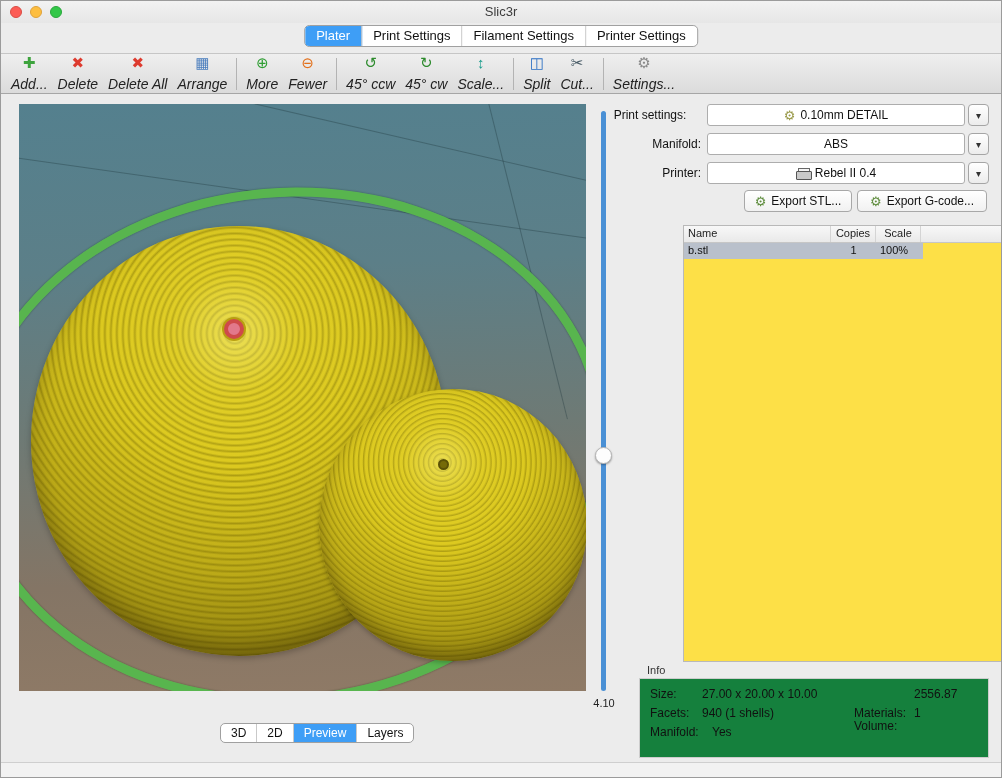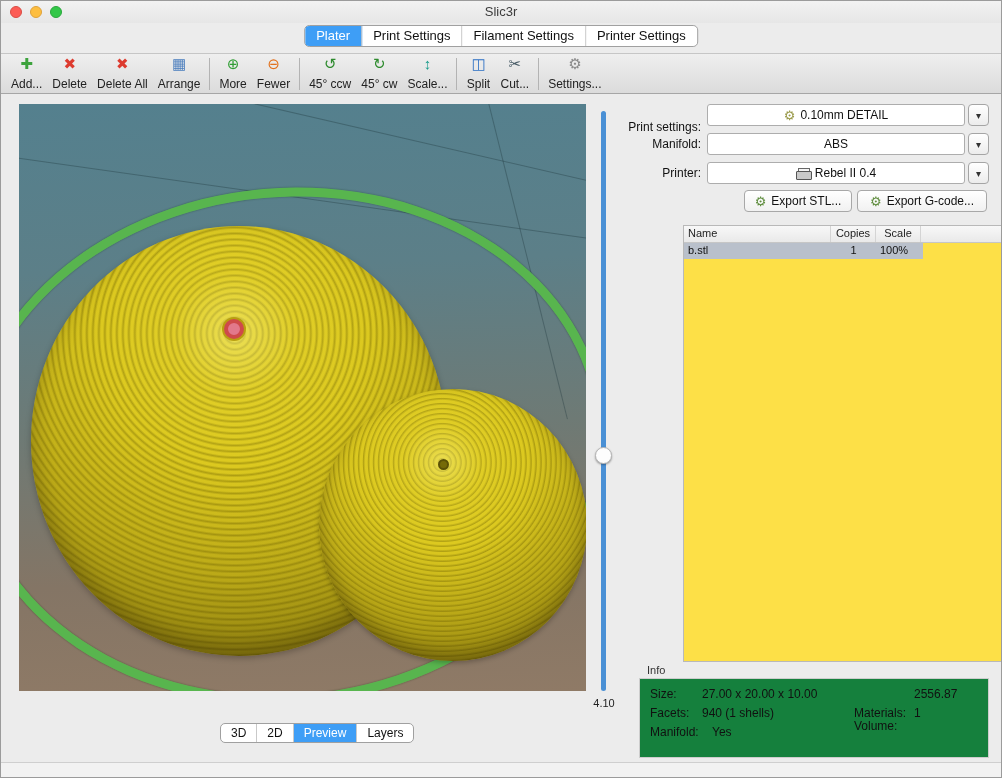--- a/index.html
+++ b/index.html
@@ -22,21 +22,21 @@
   .seg:last-child{border-right:none;}
   .seg.active{background:#3e9ef6;color:#fff;}
   .main-tabs{position:absolute;top:24px;left:50%;transform:translateX(-50%);}
   .view-tabs{position:absolute;left:219px;top:722px;height:20px;}
   .view-tabs .seg{font-size:12px;line-height:18px;padding:0 10px;}
 
   
   .toolbar{position:absolute;top:52px;left:0;width:100%;height:41px;background:linear-gradient(#efefef,#dbdbdb);border-top:1px solid #c6c6c6;border-bottom:1px solid #a6a6a6;display:flex;align-items:center;padding:0 5px;}
   .tb-btn{display:flex;flex-direction:column;align-items:center;justify-content:center;padding:0 5px;height:38px;min-width:34px;}
   .tb-icon{font-size:15px;line-height:16px;height:16px;}
-  .tb-label{font-size:12px;color:#222;margin-top:5px;white-space:nowrap;}
+  .tb-label{font-size:14px;color:#222;margin-top:5px;white-space:nowrap;font-style:italic;}
   .tb-sep{width:1px;height:32px;background:#b3b3b3;margin:0 4px;}
   .ic-add{color:#3da33d}.ic-del{color:#dd3b2f}.ic-arr{color:#4a7dbd}.ic-more{color:#2f9e33}
   .ic-fewer{color:#e2711d}.ic-rot{color:#2e8b2e}.ic-scale{color:#1f9e8e}.ic-split{color:#2b6fc4}
   .ic-cut{color:#4a5d68}.ic-set{color:#8a8a8a}
 
   
   .viewport{position:absolute;left:18px;top:103px;width:567px;height:587px;overflow:hidden;
     background:linear-gradient(178deg,#54808e 0%,#5c7f88 28%,#6e7a75 55%,#847565 80%,#8f7a66 100%);}
   .gl{position:absolute;background:rgba(30,52,58,0.35);}
   .gl1{width:640px;height:1px;left:-20px;top:96px;transform:rotate(8deg);}
@@ -198,21 +198,21 @@
   <div class="slider-thumb"></div>
   <div class="slider-value">4.10</div>
 
   <div class="segmented view-tabs">
     <div class="seg">3D</div>
     <div class="seg">2D</div>
     <div class="seg active">Preview</div>
     <div class="seg">Layers</div>
   </div>
 
-  <div class="side-label" style="top:115px;">Print settings:</div>
+  <div class="side-label" style="top:103px;text-align:center;">Print settings:</div>
   <div class="combo" style="top:103px;">
     <span class="gear">⚙</span>
     <span>0.10mm DETAIL</span>
   </div>
   <div class="drop-btn" style="top:103px;">
     <span>▾</span>
   </div>
 
   <div class="side-label" style="top:132px;">Manifold:</div>
   <div class="combo" style="top:132px;">

